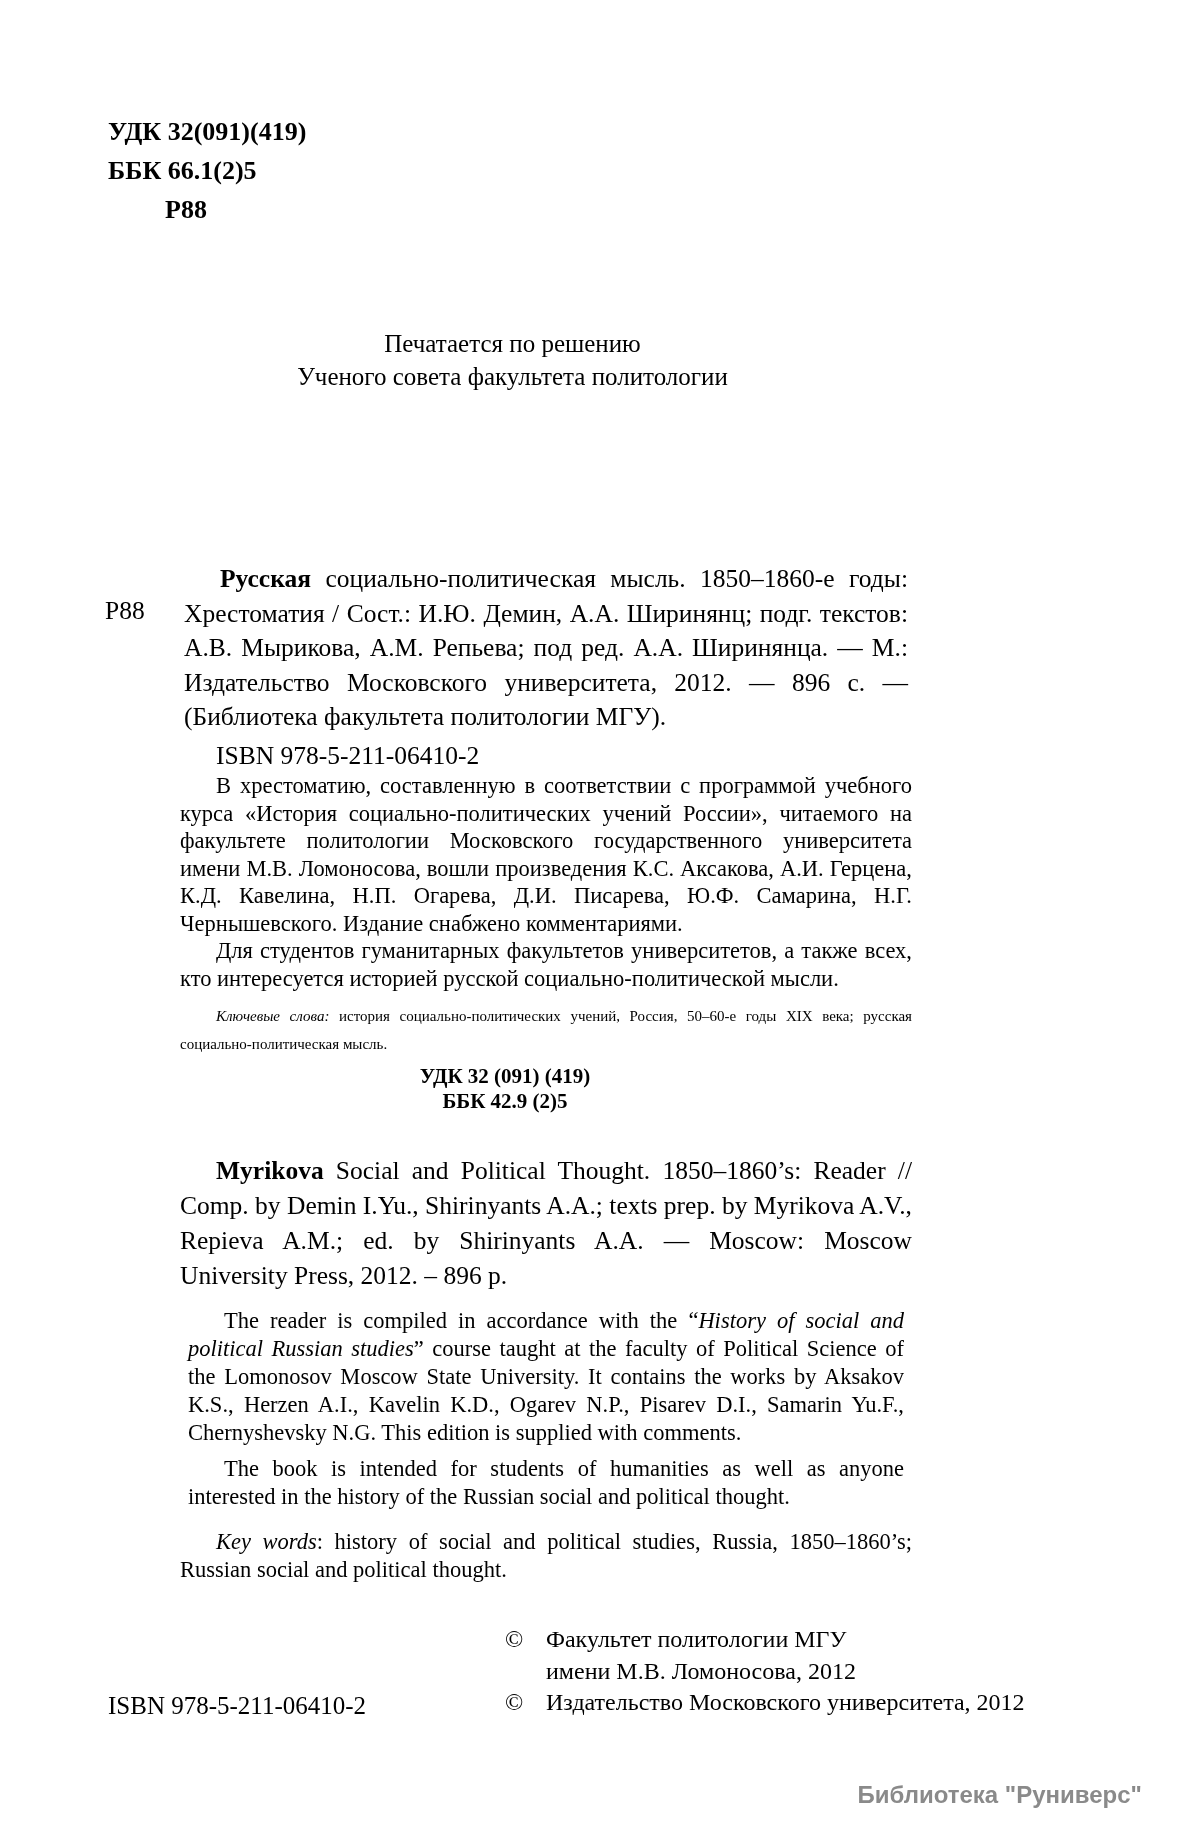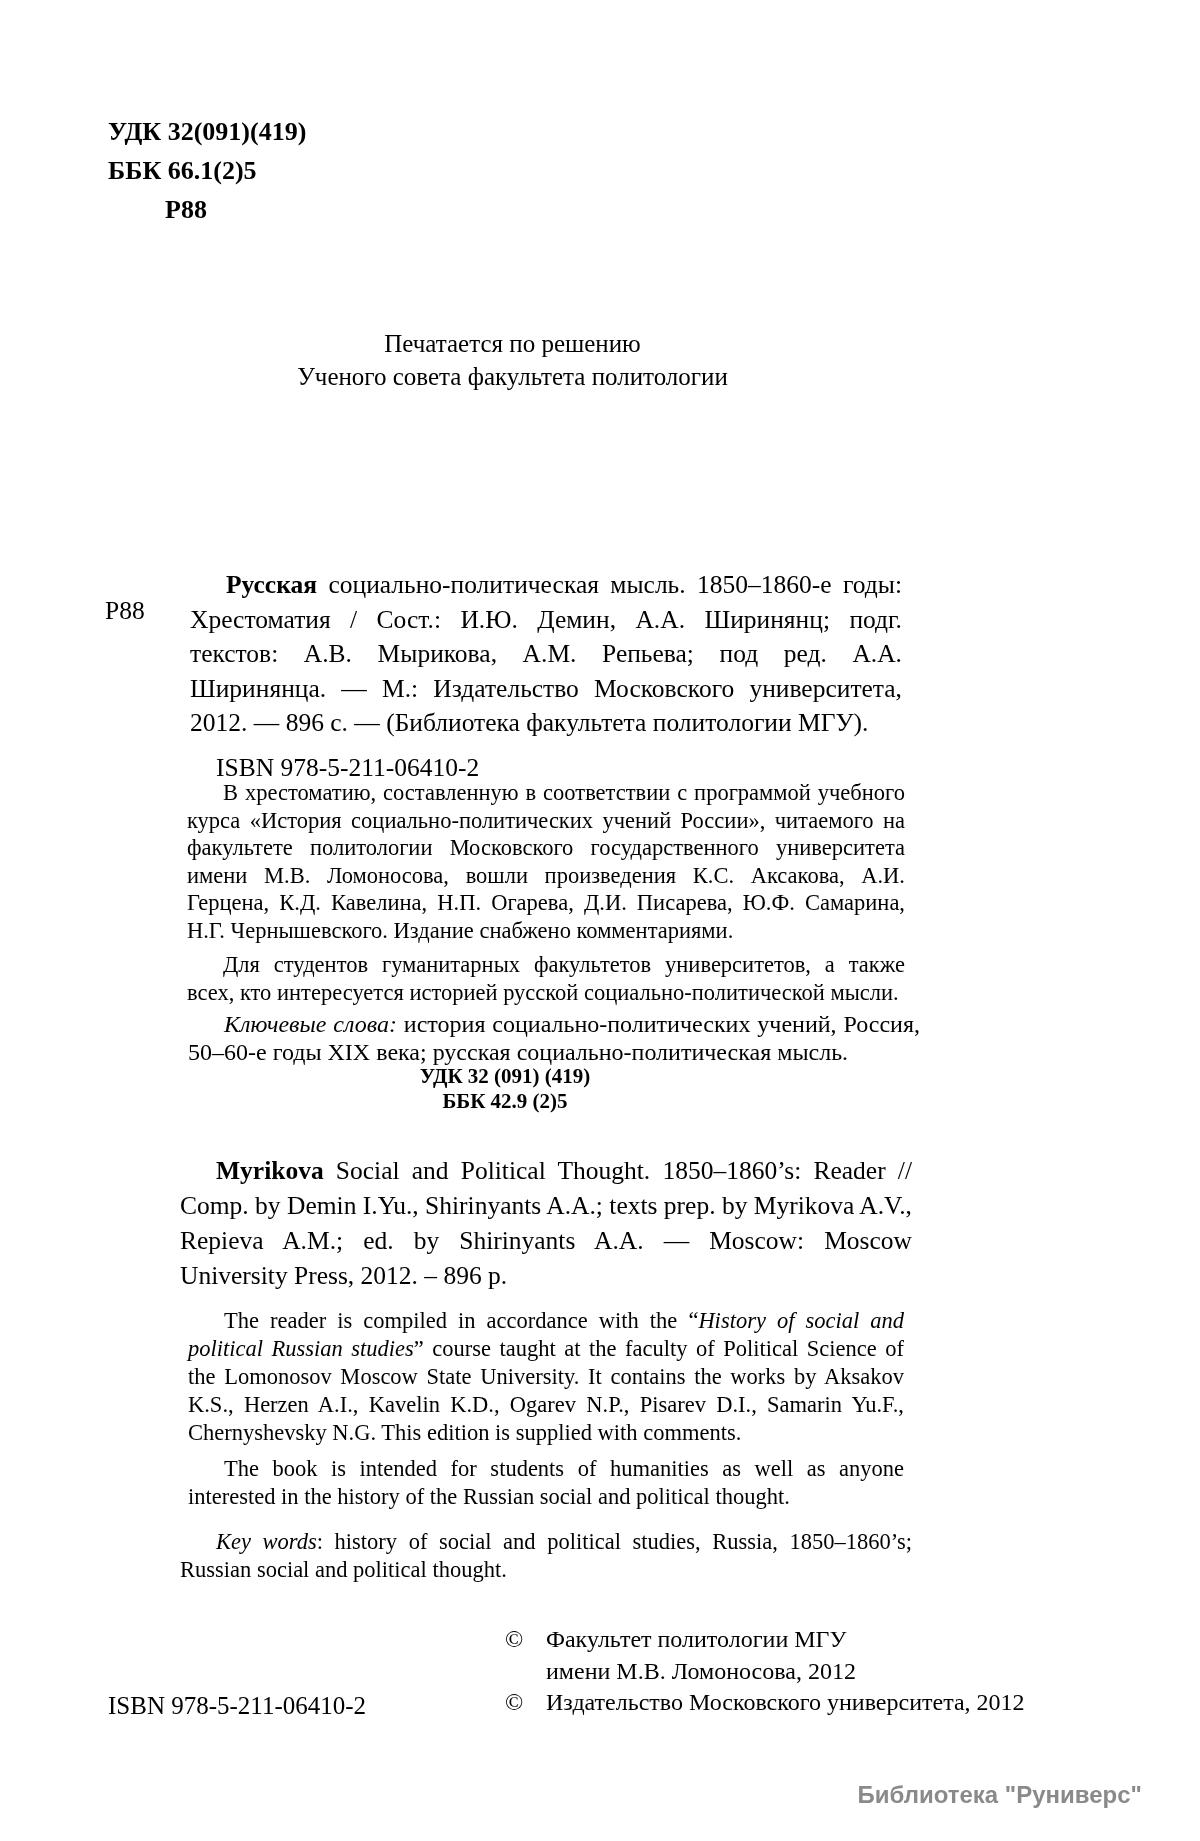--- a/index.html
+++ b/index.html
@@ -11,29 +11,29 @@
     overflow:hidden;
     border-radius:27px;
   }
   
   .top-class{position:absolute;left:108px;top:112px;font-size:26px;font-weight:bold;line-height:39px;white-space:nowrap;}
   .top-class .sign{padding-left:57px;}
   
   .print-decision{position:absolute;left:105px;top:282px;width:815px;text-align:center;font-size:25px;line-height:33px;margin-top:45px;}
   
   .biblio-ru{position:absolute;left:180px;top:558px;width:732px;font-size:25.5px;line-height:34.5px;}
-  .biblio-ru .entry{margin:10px;text-align:justify;text-indent:36px;}
+  .biblio-ru .entry{margin:4px;text-align:justify;text-indent:36px;}
   .biblio-ru .author-sign{position:absolute;left:-75px;top:36px;font-weight:normal;}
   .biblio-ru .isbn-line{margin:0;text-indent:36px;}
   .lead-bold{font-weight:bold;}
   
   .annotation-ru{position:absolute;left:180px;top:772px;width:732px;font-size:22.5px;line-height:27.5px;}
-  .annotation-ru p{margin:7px;text-align:justify;text-indent:36px;}
+  .annotation-ru p{margin:0;text-align:justify;text-indent:36px;}
   
-  .keywords-ru{position:absolute;left:180px;top:1003px;width:732px;font-size:24px;line-height:27.5px;text-align:justify;text-indent:36px;margin:8px;}
+  .keywords-ru{position:absolute;left:180px;top:1003px;width:732px;font-size:15px;line-height:27.5px;text-align:justify;text-indent:36px;margin:0;}
   
   .class-right{position:absolute;left:105px;top:1064px;width:800px;text-align:center;font-size:21px;font-weight:bold;line-height:25px;white-space:nowrap;}
   
   .biblio-en{position:absolute;left:180px;top:1153px;width:732px;font-size:25.5px;line-height:35px;text-align:justify;text-indent:36px;margin:0;}
   
   .annotation-en{position:absolute;left:180px;top:1299px;width:732px;font-size:22.5px;line-height:28px;}
   .annotation-en p{margin:8px;text-align:justify;text-indent:36px;}
   
   .keywords-en{position:absolute;left:180px;top:1528px;width:732px;font-size:22.5px;line-height:28px;text-align:justify;text-indent:36px;margin:0;}
   

